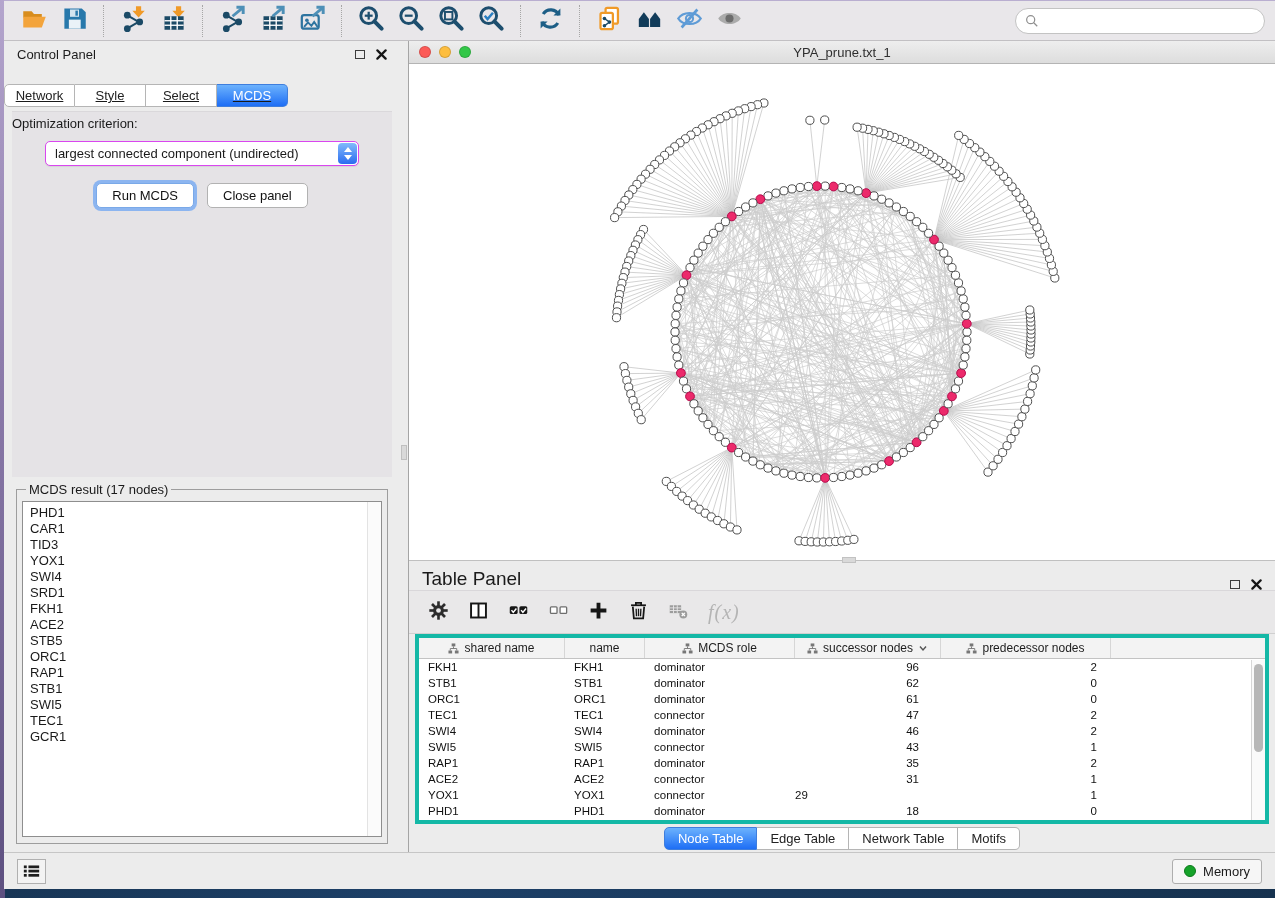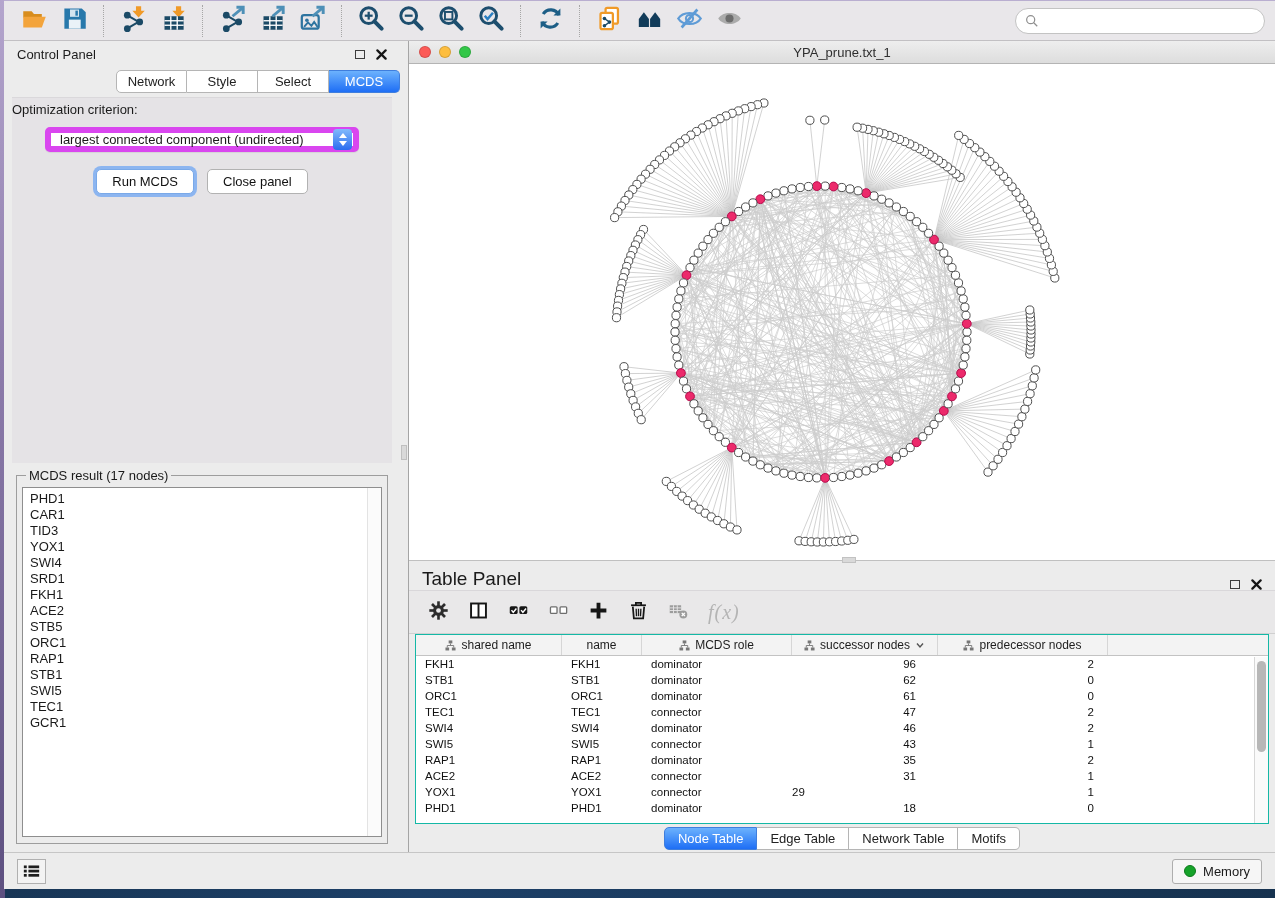--- a/index.html
+++ b/index.html
@@ -18,28 +18,28 @@
   .search input { border:none; outline:none; flex:1; font-size:13px; background:transparent; }
 
   .main { flex:1; display:flex; min-height:0; }
 
   
   .control-panel { width:396px; flex:none; display:flex; flex-direction:column; background:#ececec; min-height:0; }
   .panel-head { height:27px; display:flex; align-items:center; padding:0 13px; font-size:13px; color:#1c1c1c; flex:none; }
   .win-ctrls { margin-left:auto; display:flex; gap:11px; align-items:center; }
   .float-box { width:10px; height:9px; border:1.5px solid #3c3c3c; display:block; }
   .close-x svg { width:11px; height:11px; display:block; }
-  .cp-tabs { display:flex; justify-content:flex-end; flex:none; margin:2px 0 4px; }
+  .cp-tabs { display:flex; justify-content:flex-start; flex:none; margin:16px 0 4px;text-decoration:underline; }
   .tab { font-size:13px; padding:3px 0; width:71px; text-align:center; background:#fff; border:1px solid #b5b5b5; border-left:none; color:#222; }
   .tab:first-child { border-left:1px solid #b5b5b5; border-radius:5px 0 0 5px; }
   .tab:last-child { border-radius:0 5px 5px 0; }
   .tab.active { background:linear-gradient(#6cb2fd,#1e6ef5); border-color:#3f7edd; color:#fff; }
   .cp-body { margin:0 8px; height:366px; flex:none; background:#e5e3e6; border-top:1px solid #dad8db; }
   .opt-label { text-align:left; font-size:13px; margin-top:4px; }
-  .select { width:314px; margin:10px auto 0; height:25px; background:#fff; border:6px solid #d946ef; border-radius:5px; display:flex; align-items:center; font-size:13px; padding-left:9px; box-shadow:0 1px 1px rgba(0,0,0,.07); }
+  .select { width:314px; margin:10px auto 0; height:25px; background:#fff; border:1px solid #d946ef; border-radius:5px; display:flex; align-items:center; font-size:13px; padding-left:9px; box-shadow:0 1px 1px rgba(0,0,0,.07); }
   .stepper { margin-left:auto; margin-right:1px; width:19px; height:21px; border-radius:4px; background:linear-gradient(#82bafb,#2a6cf0); display:flex; flex-direction:column; align-items:center; justify-content:center; gap:3px; }
   .chev-up { width:0; height:0; border-left:4px solid transparent; border-right:4px solid transparent; border-bottom:5px solid #fff; }
   .chev-dn { width:0; height:0; border-left:4px solid transparent; border-right:4px solid transparent; border-top:5px solid #fff; }
   .btn-row { display:flex; justify-content:center; gap:13px; margin-top:17px; }
   .btn { height:25px; padding:0 15px; background:#fff; border:1px solid #b2b2b2; border-radius:5px; font-size:13px; color:#111; display:flex; align-items:center; }
   .btn.focused { box-shadow:0 0 0 3px rgba(92,156,246,.65); border-color:#7aa9e8; }
   .resultset { margin:5px 12px 8px; flex:1; min-height:0; border:1px solid #9d9d9d; padding:4px 5px 6px; }
   .resultset legend { font-size:13px; padding:0 3px; margin-left:4px; }
   .result-list { background:#fff; border:1px solid #8e8e8e; height:100%; font-size:13px; line-height:16px; padding:3px 7px; position:relative; overflow:hidden; }
   .result-scroll { position:absolute; right:0; top:0; width:14px; height:100%; background:#fbfbfb; border-left:1px solid #e3e3e3; }
@@ -59,21 +59,21 @@
   .net-canvas svg { width:100%; height:100%; display:block; }
 
   
   .table-panel { flex:1; display:flex; flex-direction:column; background:#ececec; min-height:0; border-top:1px solid #c0c0c0; }
   .hsplit-handle { position:absolute; top:-4px; left:50%; width:14px; height:6px; background:#d9d9d9; border:1px solid #c2c2c2; }
   .tp-head { position:relative; height:29px; flex:none; display:flex; align-items:flex-end; padding:0 13px; font-size:19px; }
   .tp-toolbar { height:44px; flex:none; background:#e9e8e9; border-top:1px solid #d9d7da; border-bottom:1px solid #d0d0d0; display:flex; align-items:center; gap:19px; padding:0 19px; }
   .ticon { display:flex; align-items:center; justify-content:center; }
   .ticon svg { width:21px; height:21px; }
   .fx { font-family:"Liberation Serif",serif; font-style:italic; font-size:20px; color:#b4b4b4; letter-spacing:1px; }
-  .table-wrap { flex:1; margin:0 6px; background:#fff; border:1px solid #14b8a6; position:relative; overflow:hidden; min-height:0; }
+  .table-wrap { flex:1; margin:0 6px; background:#fff; border:4px solid #14b8a6; position:relative; overflow:hidden; min-height:0; }
   .thead { display:flex; background:#f3f3f3; border-bottom:1px solid #c3c3c3; height:21px; padding-right:15px; }
   .th { display:flex; align-items:center; justify-content:center; gap:5px; font-size:12px; color:#1d1d1d; border-right:1px solid #d6d6d6; flex:none; }
   .th svg { flex:none; }
   .th.filler { flex:1; border-right:none; }
   .trow { display:flex; height:16px; align-items:center; font-size:11.5px; color:#111; }
   .td { flex:none; white-space:nowrap; overflow:hidden; }
   .vscroll { position:absolute; top:22px; right:0; width:14px; bottom:0; background:#fafafa; border-left:1px solid #d7d7d7; }
   .vthumb { position:absolute; top:4px; left:2px; width:9px; height:55%; background:#b7b7b7; border-radius:5px; }
   .tp-tabs { height:28px; flex:none; display:flex; justify-content:center; align-items:center; }
   .tp-tabs .tab { width:auto; padding:3px 13px; }

